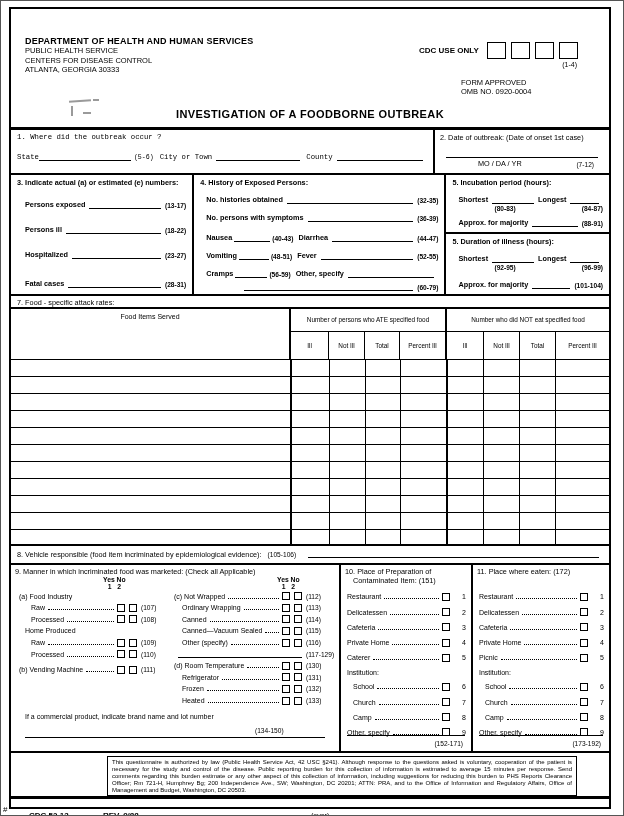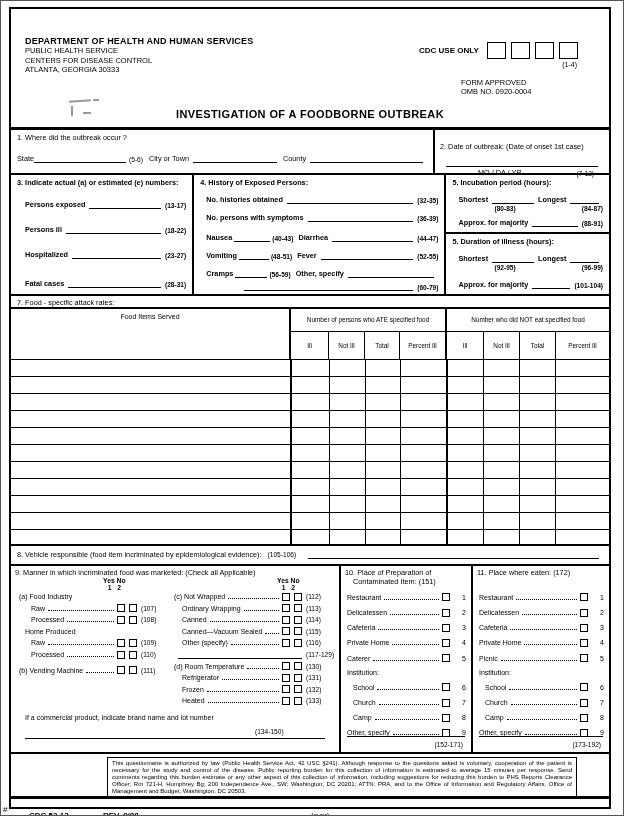--- a/index.html
+++ b/index.html
@@ -20,22 +20,22 @@
   .cdc-box { width:19px; height:17px; border:1px solid #000; }
   .cdc-code { font-size:7px; text-align:right; margin-top:2px; margin-right:28px; }
   .approved { position:absolute; top:48px; left:450px; font-size:7.5px; line-height:9px; }
   .smudge { position:absolute; top:68px; left:52px; width:40px; height:20px; }
   .smudge i { position:absolute; background:#9a9a9a; display:block; }
   .title { position:absolute; top:78px; left:0; width:598px; text-align:center; font-size:11px; font-weight:bold; letter-spacing:.4px; }
 
   
   .grid { position:absolute; top:97px; left:0; width:598px; height:669px; border-top:3px solid #000; display:flex; flex-direction:column; }
   .rowA { height:43px; display:flex; }
-  .q1 { width:424px; border-right:2px solid #000; padding:3px 6px; position:relative; }
-  .q2 { flex:1; padding:12px 5px; position:relative; }
+  .q1 { width:424px; border-right:2px solid #000; padding:3px 6px; position:relative;font-family:Liberation Mono, monospace; }
+  .q2 { flex:1; padding:3px 5px; position:relative; }
   .qlabel { font-size:7.3px; }
   .rowB { height:121px; display:flex; border-top:2px solid #000;font-weight:bold; }
   .q3 { width:193px; border-right:2px solid #000; padding:3px 6px; }
   .q4 { width:266px; border-right:2px solid #000; padding:3px 6px; }
   .q56 { flex:1; display:flex; flex-direction:column; }
   .q5 { height:59px; border-bottom:2px solid #000; padding:3px 6px; }
   .q6 { flex:1; padding:3px 6px; }
 
   .fline { display:flex; align-items:flex-end; font-size:7.3px; white-space:nowrap; }
   .ul { display:inline-block; border-bottom:1px solid #000; height:8px; }

